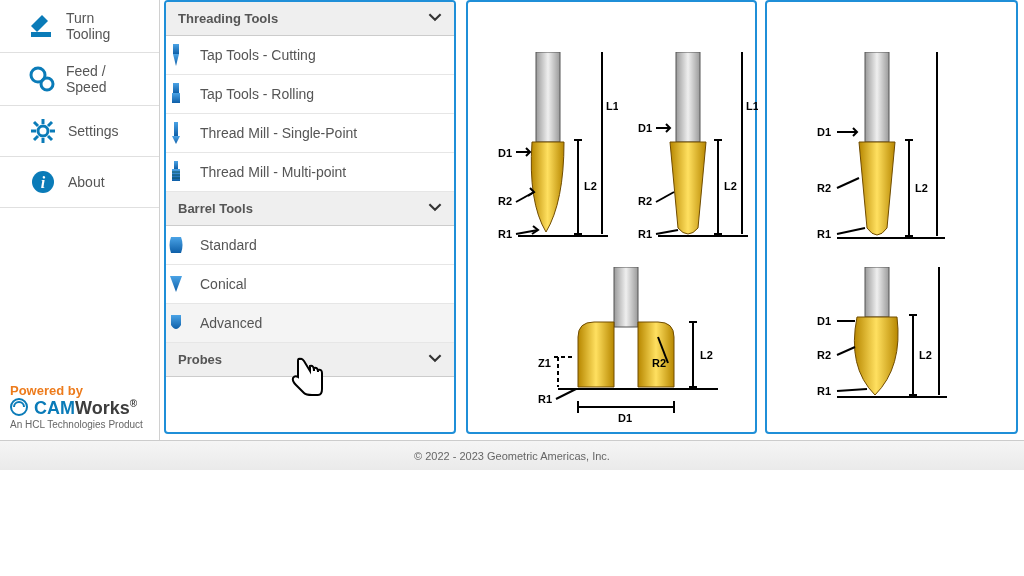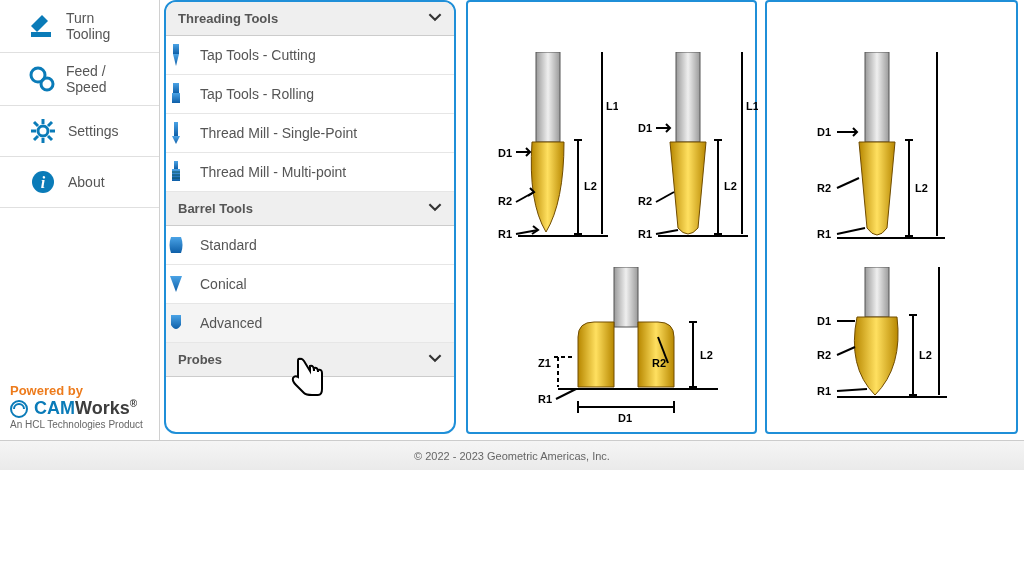--- a/index.html
+++ b/index.html
@@ -5,27 +5,27 @@
   * { box-sizing: border-box; margin: 0; padding: 0; }
   html, body { width: 1024px; height: 576px; font-family: Arial, Helvetica, sans-serif; background: #fff; overflow: hidden; }
   .app { display: flex; width: 100%; height: 440px; }
   
   .leftnav { width: 160px; border-right: 1px solid #d0d0d0; display: flex; flex-direction: column; background: #fff; }
   .navitem { display: flex; align-items: center; gap: 10px; padding: 10px 28px; border-bottom: 1px solid #e0e0e0; cursor: pointer; color: #555; font-size: 14px; }
   .navicon { width: 30px; height: 30px; display: flex; align-items: center; justify-content: center; }
   .spacer { flex: 1; }
   .powered { padding: 6px 10px 10px 10px; font-size: 12px; }
   .powered .pb { color: #ed7b1c; font-weight: bold; font-size: 13px; }
-  .powered .logo { font-size: 18px; font-weight: bold; color: #3d3d3d; display:flex; align-items:center; gap:6px;}
+  .powered .logo { font-size: 18px; font-weight: bold; color: #3d3d3d; display:flex; gap:6px;}
   .powered .logo .cam { color: #0a7bb8; }
   .powered .sub { font-size: 10px; color: #666; }
   .rmark { font-size: 10px; vertical-align: super; }
   
   .mid { width: 300px; padding: 0 4px; }
-  .tree { border: 2px solid #1f8fd8; border-radius: 12px; height: 434px; overflow: hidden; background: #fff; }
+  .tree { border: 2px solid #1f8fd8; border-radius: 4px; height: 434px; overflow: hidden; background: #fff; }
   .group-header { background: #efefef; color: #555; font-weight: bold; font-size: 13px; padding: 8px 12px; border-bottom: 1px solid #ccc; display: flex; align-items: center; justify-content: space-between; cursor: pointer;}
   .item { display: flex; align-items: center; gap: 14px; padding: 8px 0; border-bottom: 1px solid #e6e6e6; font-size: 14px; color: #555; cursor: pointer; position: relative;}
   .item.hovered { background: #f4f4f4; }
   .toolicon { width: 20px; height: 22px; display:flex; align-items:center; justify-content:center;}
   .chev svg { width: 14px; height: 14px; }
   
   .right { flex: 1; display: flex; gap: 8px; padding: 0 6px 6px 6px; }
   .card { border: 2px solid #1f8fd8; border-radius: 4px; flex: 1; background:#fff; position:relative;}
   .card.wide { flex: 1.15; }
   .diagwrap { position:absolute; }

